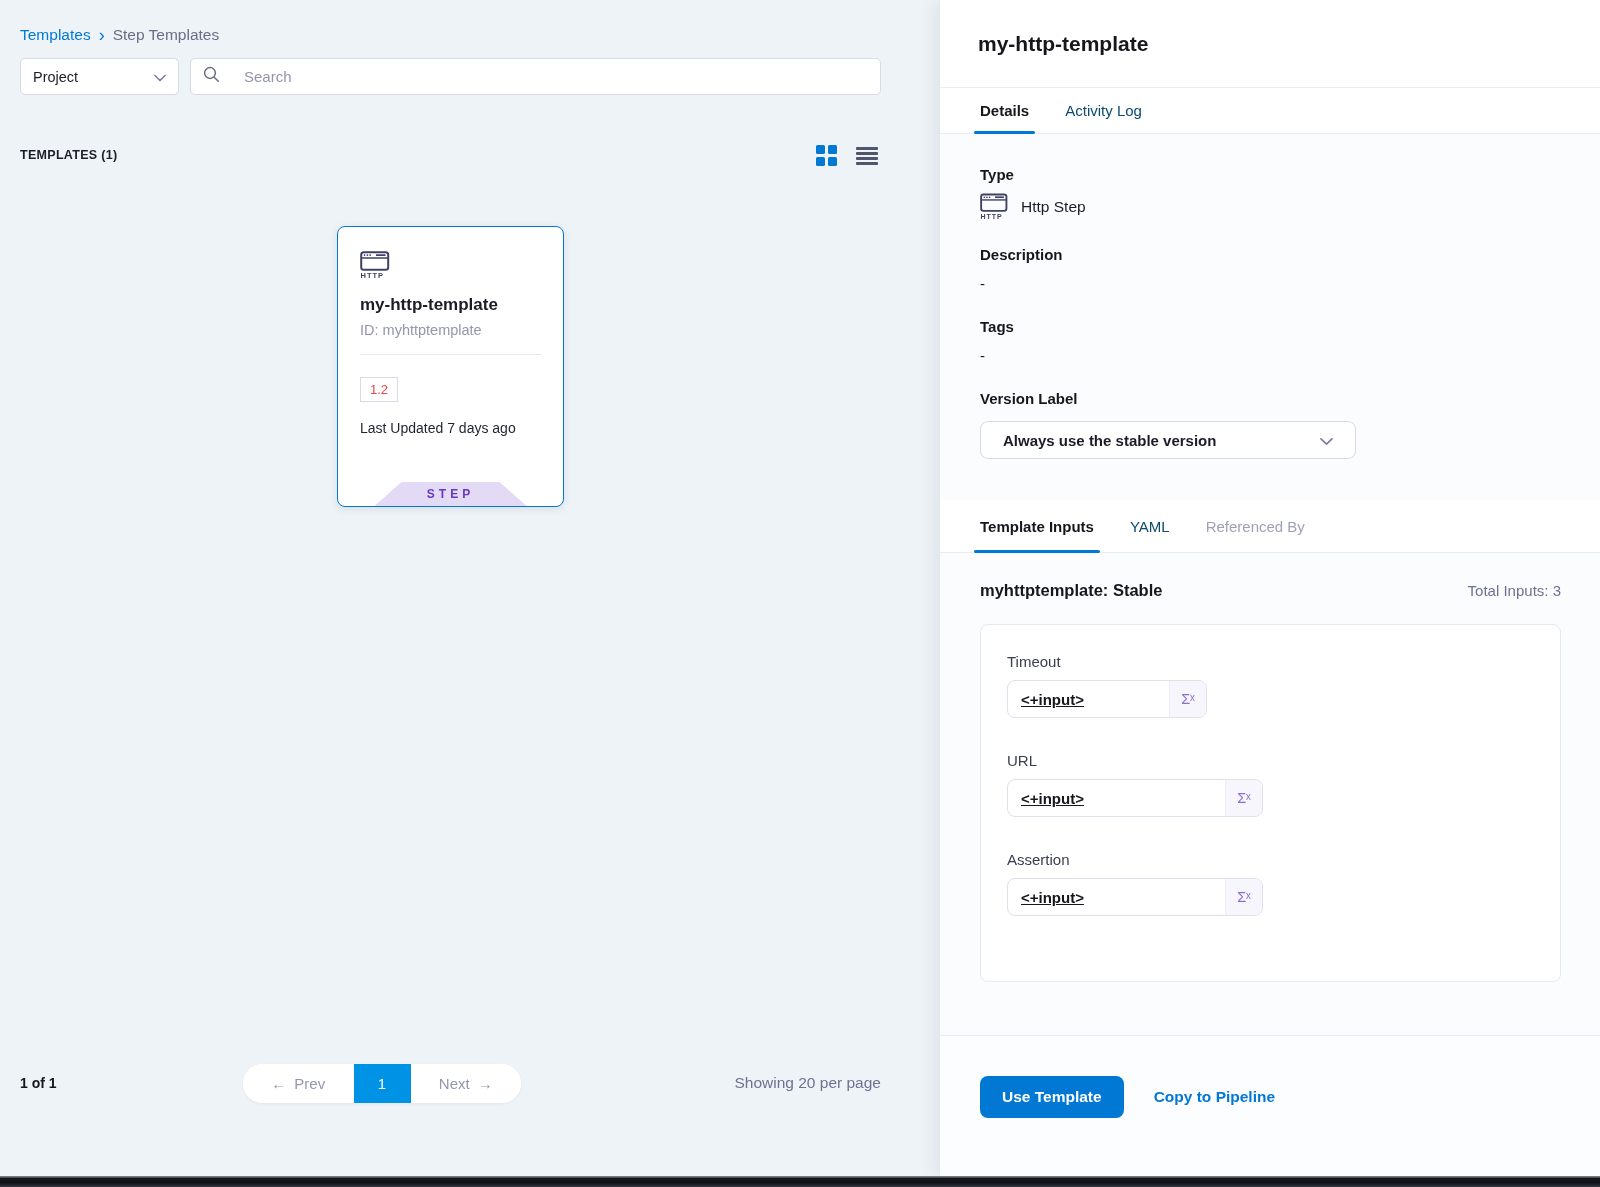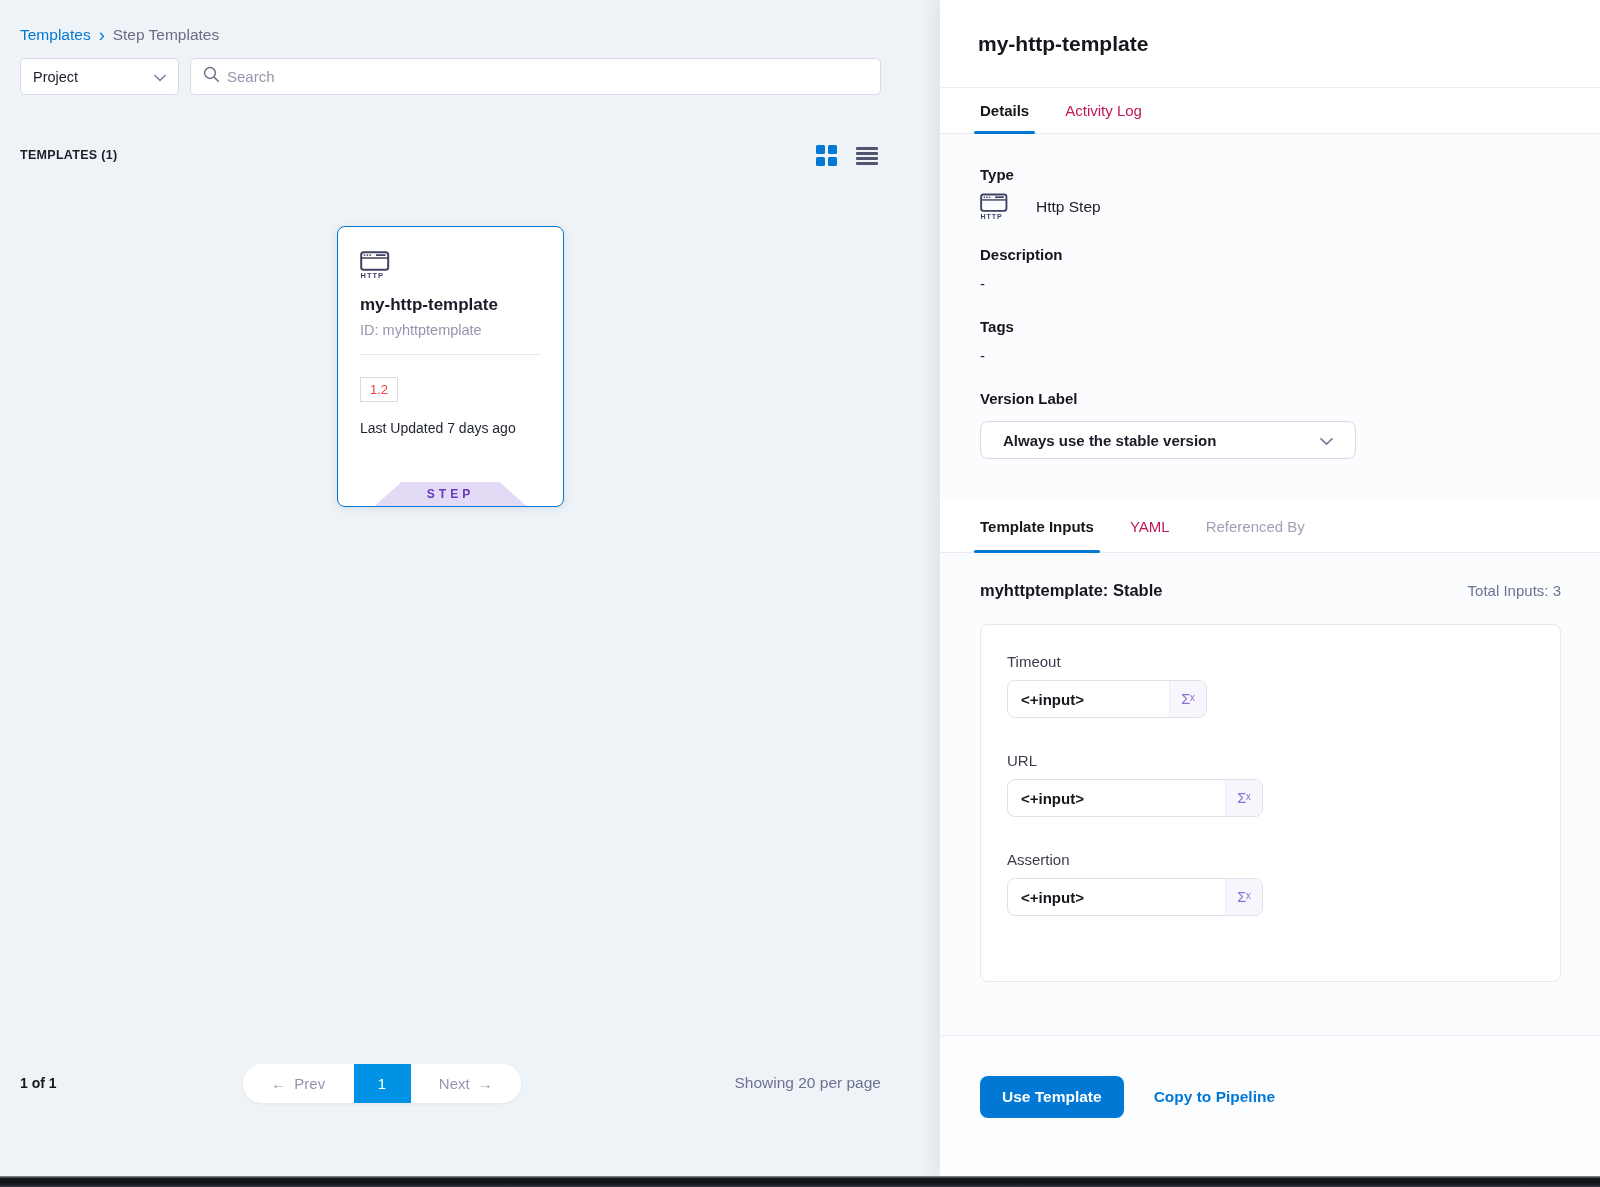--- a/index.html
+++ b/index.html
@@ -28,21 +28,21 @@
 
   .scope-select {
     position: absolute; left: 20px; top: 58px; width: 159px; height: 37px;
     background: #fff; border: 1px solid #d9dae6; border-radius: 5px;
     display: flex; align-items: center; justify-content: space-between;
     padding: 0 12px; font-size: 14.5px; color: #1c1c28; cursor: pointer;
   }
   .search-box {
     position: absolute; left: 190px; top: 58px; width: 691px; height: 37px;
     background: #fff; border: 1px solid #d9dae6; border-radius: 5px;
-    display: flex; align-items: center; padding: 0 12px; gap: 7px;
+    display: flex; align-items: center; padding: 0 12px; gap: 24px;
   }
   .search-box input {
     border: none; outline: none; flex: 1; font-size: 15px;
     font-family: inherit; color: #1c1c28; background: transparent;
   }
   .search-box input::placeholder { color: #9596ad; }
 
   .list-header {
     position: absolute; left: 20px; top: 148px;
     font-size: 12.5px; font-weight: 700; color: #1d1d28; letter-spacing: .3px;
@@ -123,34 +123,34 @@
     font-family: inherit; cursor: pointer;
   }
   .tab-bar {
     flex: none; display: flex; gap: 36px; padding: 0 43px 0 40px;
     border-bottom: 1px solid #e9ebef; background: #fff; align-items: stretch;
   }
   .tab-bar.main { height: 46px; }
   .tab-bar.sub { height: 53px; }
   .tab {
     display: flex; align-items: center; font-size: 15px; position: relative;
-    color: #be185d; cursor: pointer; white-space: nowrap;
+    color: #0c4a6e; cursor: pointer; white-space: nowrap;
   }
   .tab.active { color: #16161c; font-weight: 700; }
   .tab.active::after {
     content: ""; position: absolute; left: -6px; right: -6px; bottom: -1px;
     height: 3px; background: #0278d5; border-radius: 2px;
   }
   .tab.muted { color: #9fa1b5; }
 
   .details-section {
     flex: none; height: 366px; background: #fafcfe; padding: 32px 43px 0 40px;
   }
   .field-label { font-size: 15px; font-weight: 700; color: #16161c; }
-  .type-row { display: flex; align-items: center; gap: 26px; margin-top: 10px; }
+  .type-row { display: flex; align-items: center; gap: 11px; margin-top: 10px; }
   .type-value { font-size: 15.5px; color: #1c1c28; }
   .dash-value { font-size: 15px; color: #1c1c28; margin-top: 12px; }
   .mt-block { margin-top: 26px; }
   .select-box {
     margin-top: 14px; width: 376px; height: 38px; background: #fff;
     border: 1px solid #d9dae6; border-radius: 8px;
     display: flex; align-items: center; justify-content: space-between;
     padding: 0 22px; font-size: 15px; font-weight: 600; color: #1c1c28; cursor: pointer;
   }
 
@@ -167,21 +167,21 @@
   .input-field { margin-bottom: 34px; }
   .input-label { font-size: 15px; color: #3a3d4d; }
   .input-group {
     margin-top: 10px; height: 38px; display: flex; align-items: stretch;
     border: 1px solid #dfe0ea; border-radius: 8px; background: #fff; overflow: hidden;
   }
   .input-group.w-timeout { width: 200px; }
   .input-group.w-wide { width: 256px; }
   .input-value {
     flex: 1; display: flex; align-items: center; padding: 0 13px;
-    font-size: 15px; font-weight: 600; color: #16161c; cursor: text;
+    font-size: 15px; font-weight: 600; color: #16161c; cursor: text; text-decoration: underline;
   }
   .sigma-btn {
     width: 37px; flex: none; background: #f8f6fd; border-left: 1px solid #efecf9;
     display: flex; align-items: center; justify-content: center;
     color: #8a6fd0; font-size: 14.5px; cursor: pointer;
   }
 
   .drawer-footer {
     flex: 1; background: #fcfdfe; border-top: 1px solid #eaecf1;
     padding: 40px 0 0 40px; display: flex; align-items: flex-start; gap: 30px;

